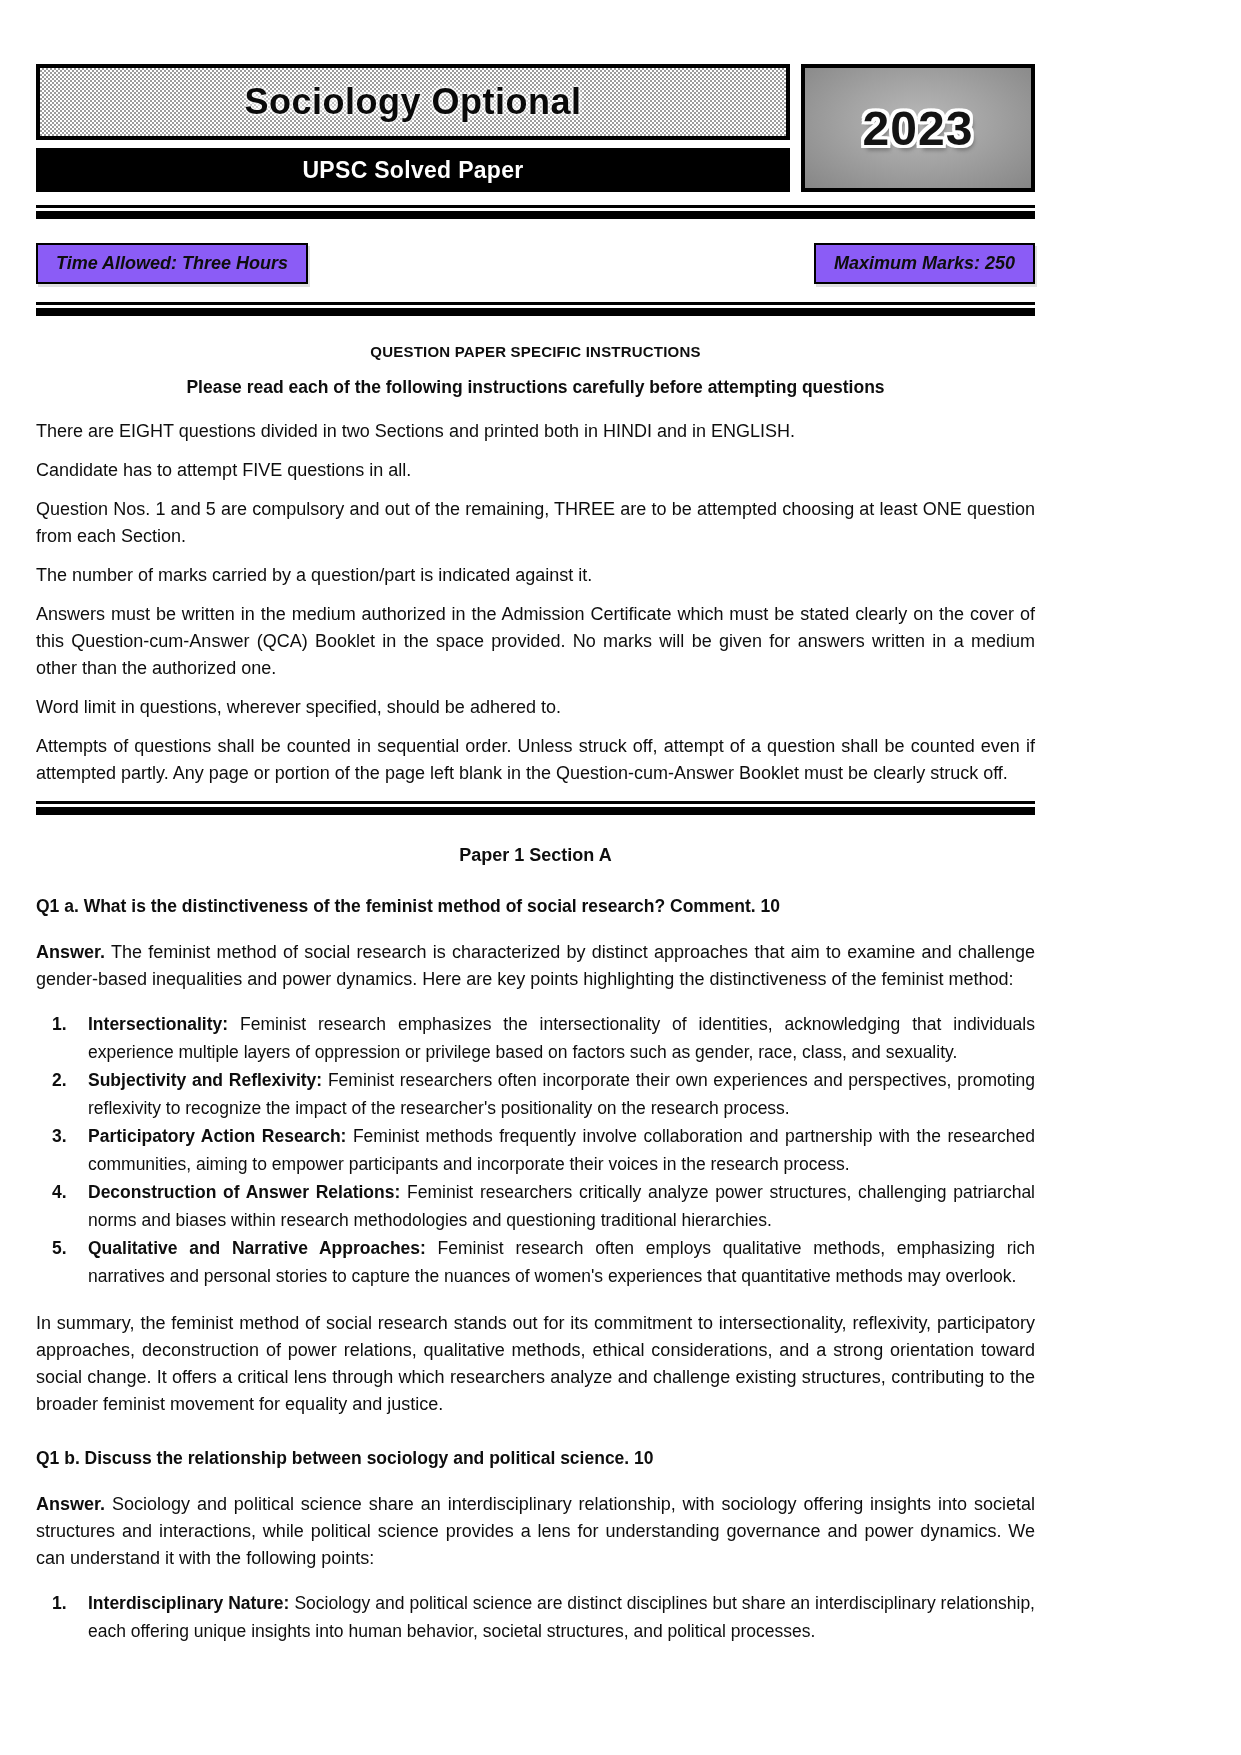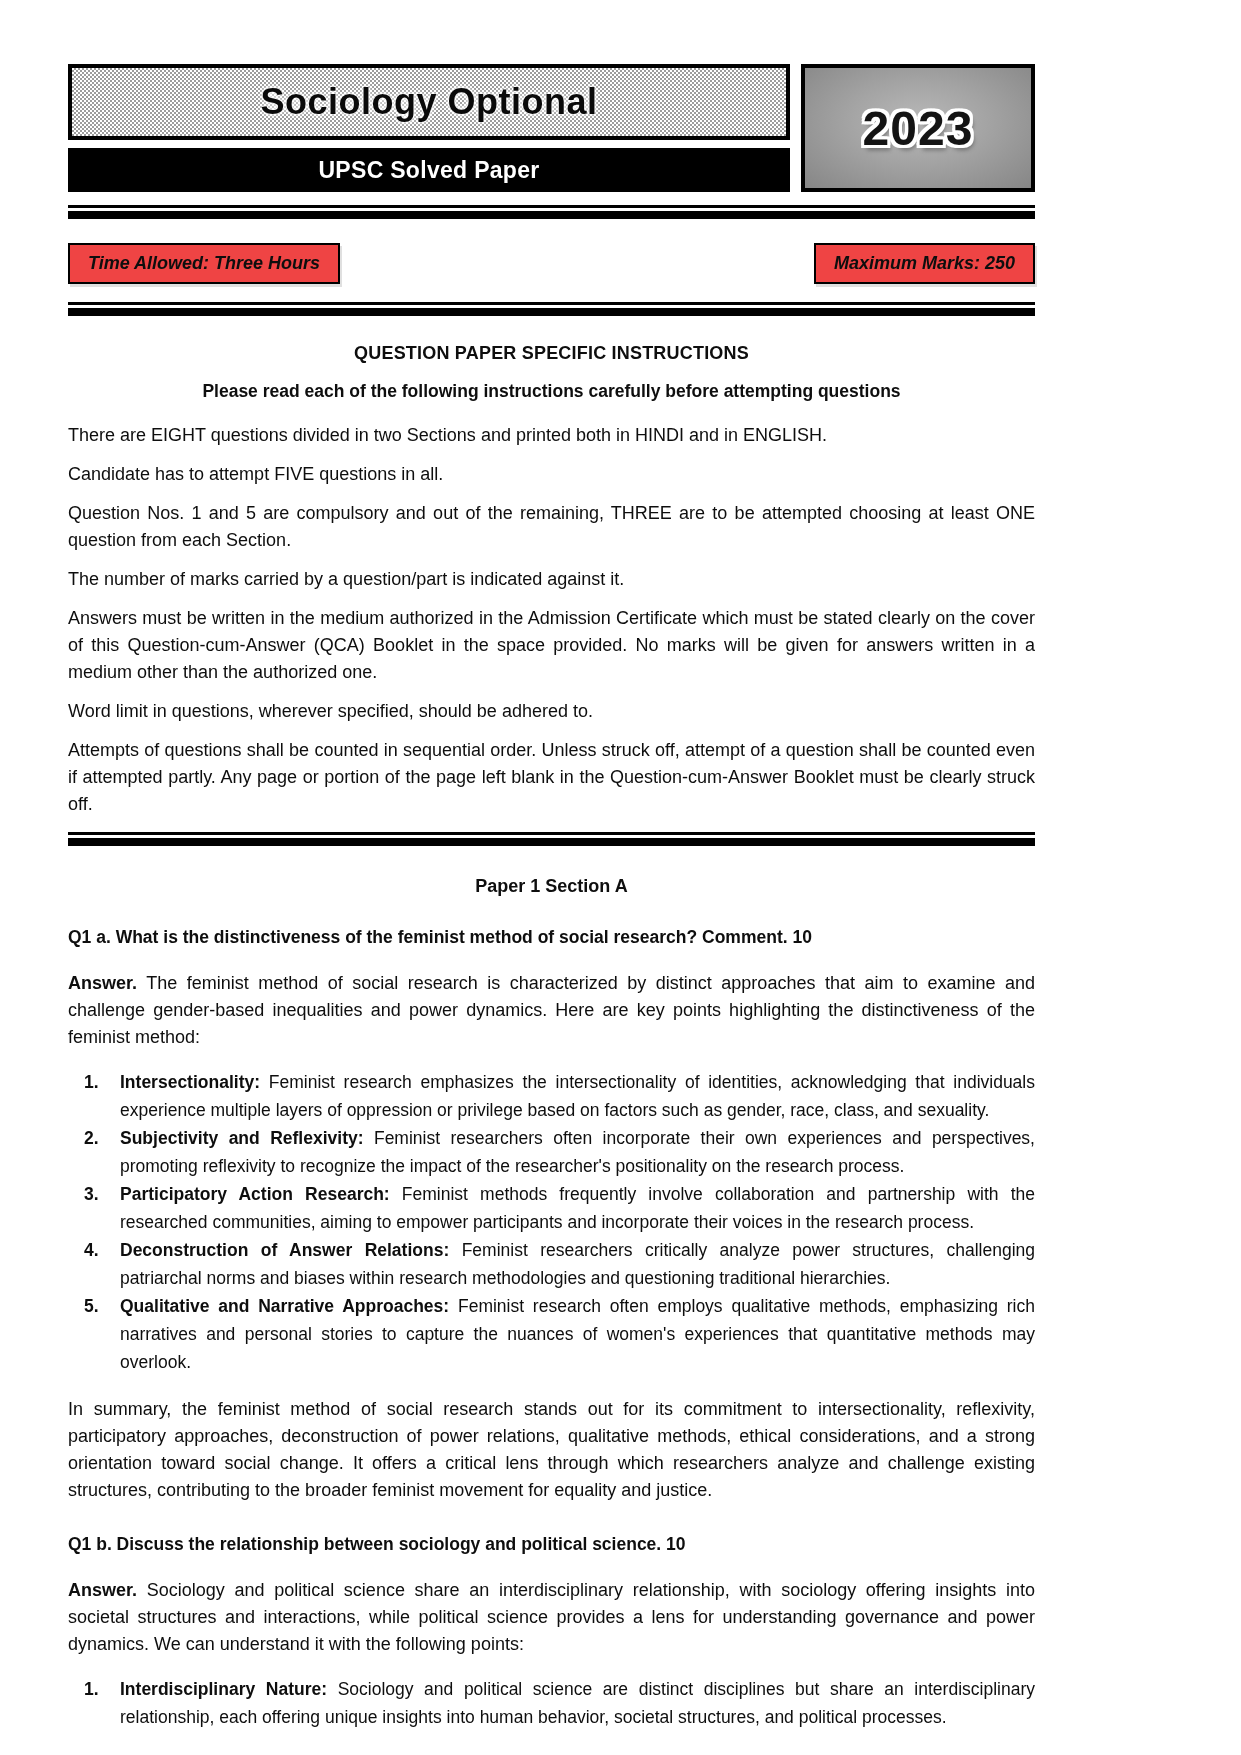--- a/index.html
+++ b/index.html
@@ -5,21 +5,21 @@
   html, body { margin: 0; padding: 0; background: #ffffff; }
   body {
     font-family: "Liberation Sans", sans-serif;
     color: #0e0e0e;
     -webkit-font-smoothing: antialiased;
   }
   .page {
     width: 1097px;
     height: 1755px;
     box-sizing: border-box;
-    padding: 64px 62px 30px 68px;
+    padding: 64px 62px 30px 36px;
     overflow: hidden;
     background: #ffffff;
   }
 
   
   .header-row { display: flex; gap: 11px; height: 128px; }
   .header-left { flex: 1; display: flex; flex-direction: column; gap: 8px; }
   .title-box {
     flex: 1;
     border: 4px solid #000;
@@ -64,26 +64,26 @@
   .rule-2 { margin-top: 18px; }
   .rule-3 { margin-top: 14px; }
 
   
   .meta-row { margin-top: 24px; display: flex; justify-content: space-between; align-items: stretch; }
   .meta-box {
     border: 2px solid #000;
     padding: 8px 18px;
     font-size: 18px; font-weight: 700; font-style: italic;
     box-shadow: 2px 3px 0 rgba(0,0,0,.12);
-    background: #ef4444;
+    background: #8b5cf6;
   }
 
   
   .center { text-align: center; }
-  .instr-heading { margin: 27px 0 0; font-size: 18px; font-weight: 700; letter-spacing: .2px; }
+  .instr-heading { margin: 27px 0 0; font-size: 15px; font-weight: 700; letter-spacing: .2px; }
   .instr-subheading { margin: 17px 0 20px; font-size: 17.5px; font-weight: 700; }
   .body-p {
     margin: 0 0 12px;
     font-size: 18px;
     line-height: 27px;
     text-align: justify;
   }
   .section-title { margin: 30px 0 0; font-size: 18px; font-weight: 700; }
   .q-heading { margin: 27px 0 0; font-size: 17.5px; line-height: 26px; font-weight: 700; text-align: left; }
   .answer-p { margin: 20px 0 0; }

